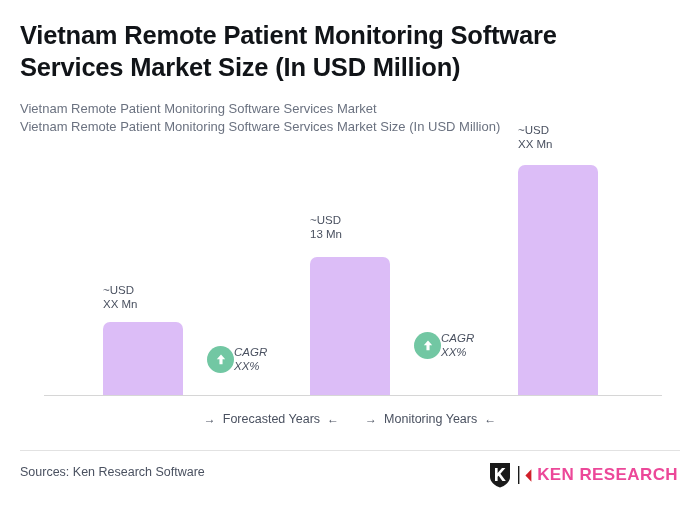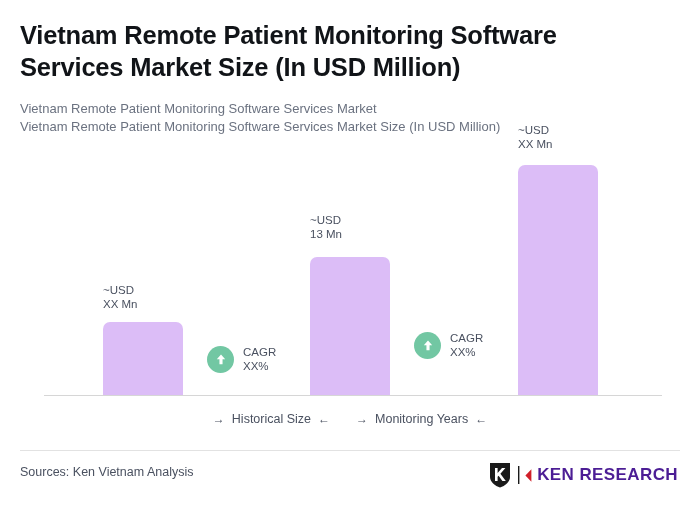--- a/index.html
+++ b/index.html
@@ -35,21 +35,21 @@
     position:absolute;bottom:1px;background:#dcbdf7;
     border-radius:7px 7px 0 0;
   }
   .bar-label{
     position:absolute;font-size:11.5px;line-height:1.26;
     color:#4a5160;text-align:left;white-space:nowrap;
   }
 
   
   .cagr{
-    position:absolute;display:flex;align-items:center;gap:9px;
+    position:absolute;display:flex;align-items:center;font-style:italic;
   }
   .cagr-circle{
     width:27px;height:27px;border-radius:50%;background:#72c7a3;
     display:flex;align-items:center;justify-content:center;flex:none;
   }
   .cagr-text{
     font-size:11.5px;line-height:1.26;color:#4a5160;white-space:nowrap;
   }
 
   
@@ -70,21 +70,21 @@
   }
   .sources{
     position:absolute;left:20px;top:465px;
     font-size:12.5px;color:#4a5160;white-space:nowrap;
   }
   .logo{
     position:absolute;right:22px;top:462px;
     display:flex;align-items:center;gap:5px;
   }
   .logo-text{
-    font-size:17px;font-weight:bold;color:#4c1d95;
+    font-size:17px;font-weight:bold;color:#ec4899;
     letter-spacing:0.4px;font-family:"Liberation Sans",sans-serif;
   }
 </style>
 </head>
 <body>
 
 <div class="page">
 
   <div class="title">Vietnam Remote Patient Monitoring Software Services Market Size (In USD Million)</div>
 
@@ -135,33 +135,33 @@
     <div class="bar-label" style="left:518px;width:80px;top:-27px;">
       <div>~USD</div>
       <div>XX Mn</div>
     </div>
 
   </div>
 
   <div class="year-band">
     <div class="year-item">
       <span class="arw">→</span>
-      <span>Historical Size</span>
+      <span>Forecasted Years</span>
       <span class="arw">←</span>
     </div>
     <div class="year-item">
       <span class="arw">→</span>
       <span>Monitoring Years</span>
       <span class="arw">←</span>
     </div>
   </div>
 
   <div class="divider"></div>
 
-  <div class="sources">Sources: Ken Vietnam Analysis</div>
+  <div class="sources">Sources: Ken Research Software</div>
 
   <div class="logo">
     <svg width="24" height="26" viewBox="0 0 24 26" aria-hidden="true">
       <path d="M2 1 H22 V15 C22 20 17 24 12 25.5 C7 24 2 20 2 15 Z" fill="#1a1a1a"></path>
       <path d="M7 6 H9.6 V11 L14 6 H17.4 L12.4 11.8 L17.8 19 H14.4 L10.6 13.7 L9.6 14.8 V19 H7 Z" fill="#ffffff"></path>
     </svg>
     <svg width="3" height="20" viewBox="0 0 3 20" aria-hidden="true">
       <rect x="1" y="1" width="1.4" height="18" fill="#1a1a1a"></rect>
     </svg>
     <svg width="7" height="15" viewBox="0 0 7 15" aria-hidden="true">

